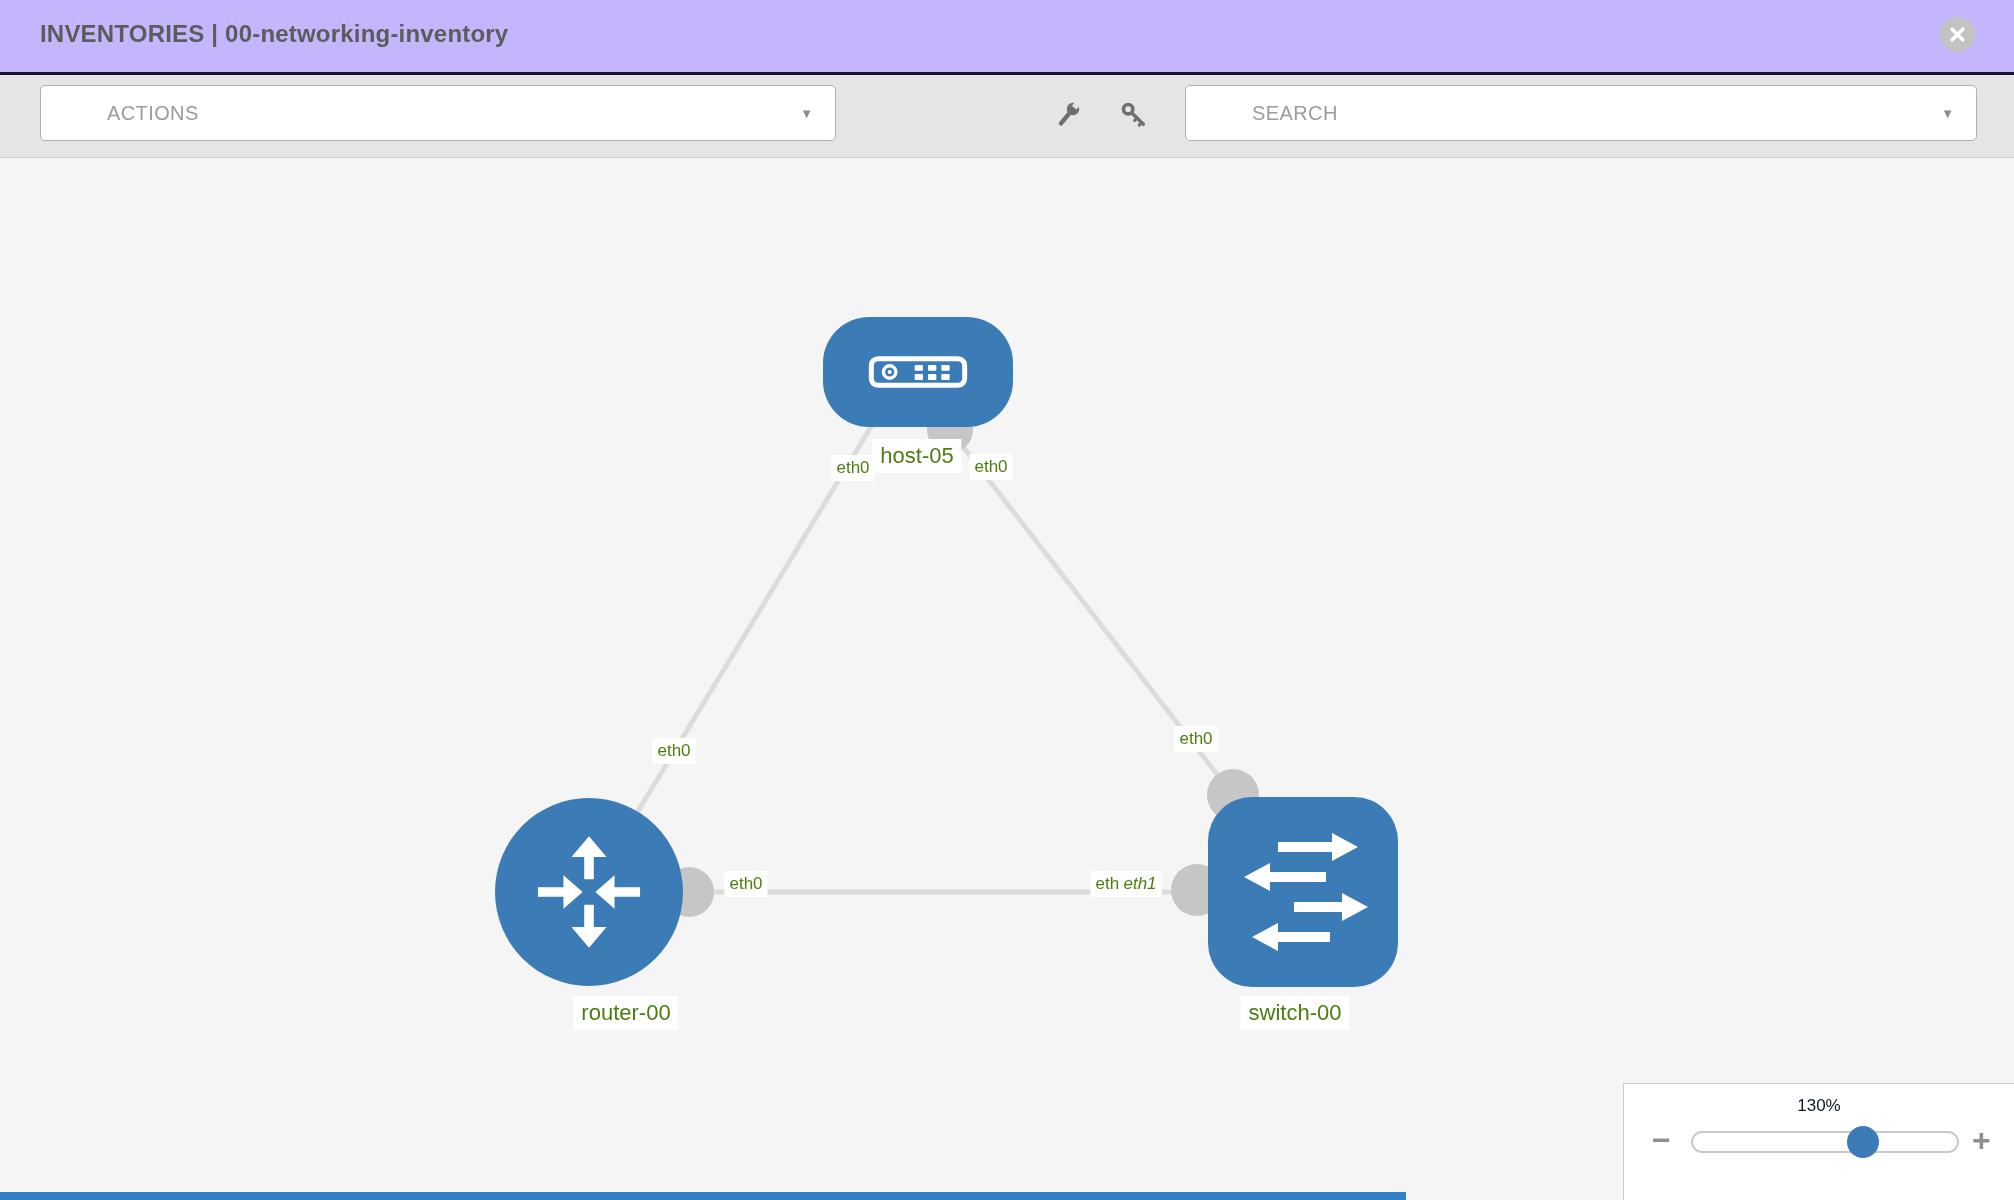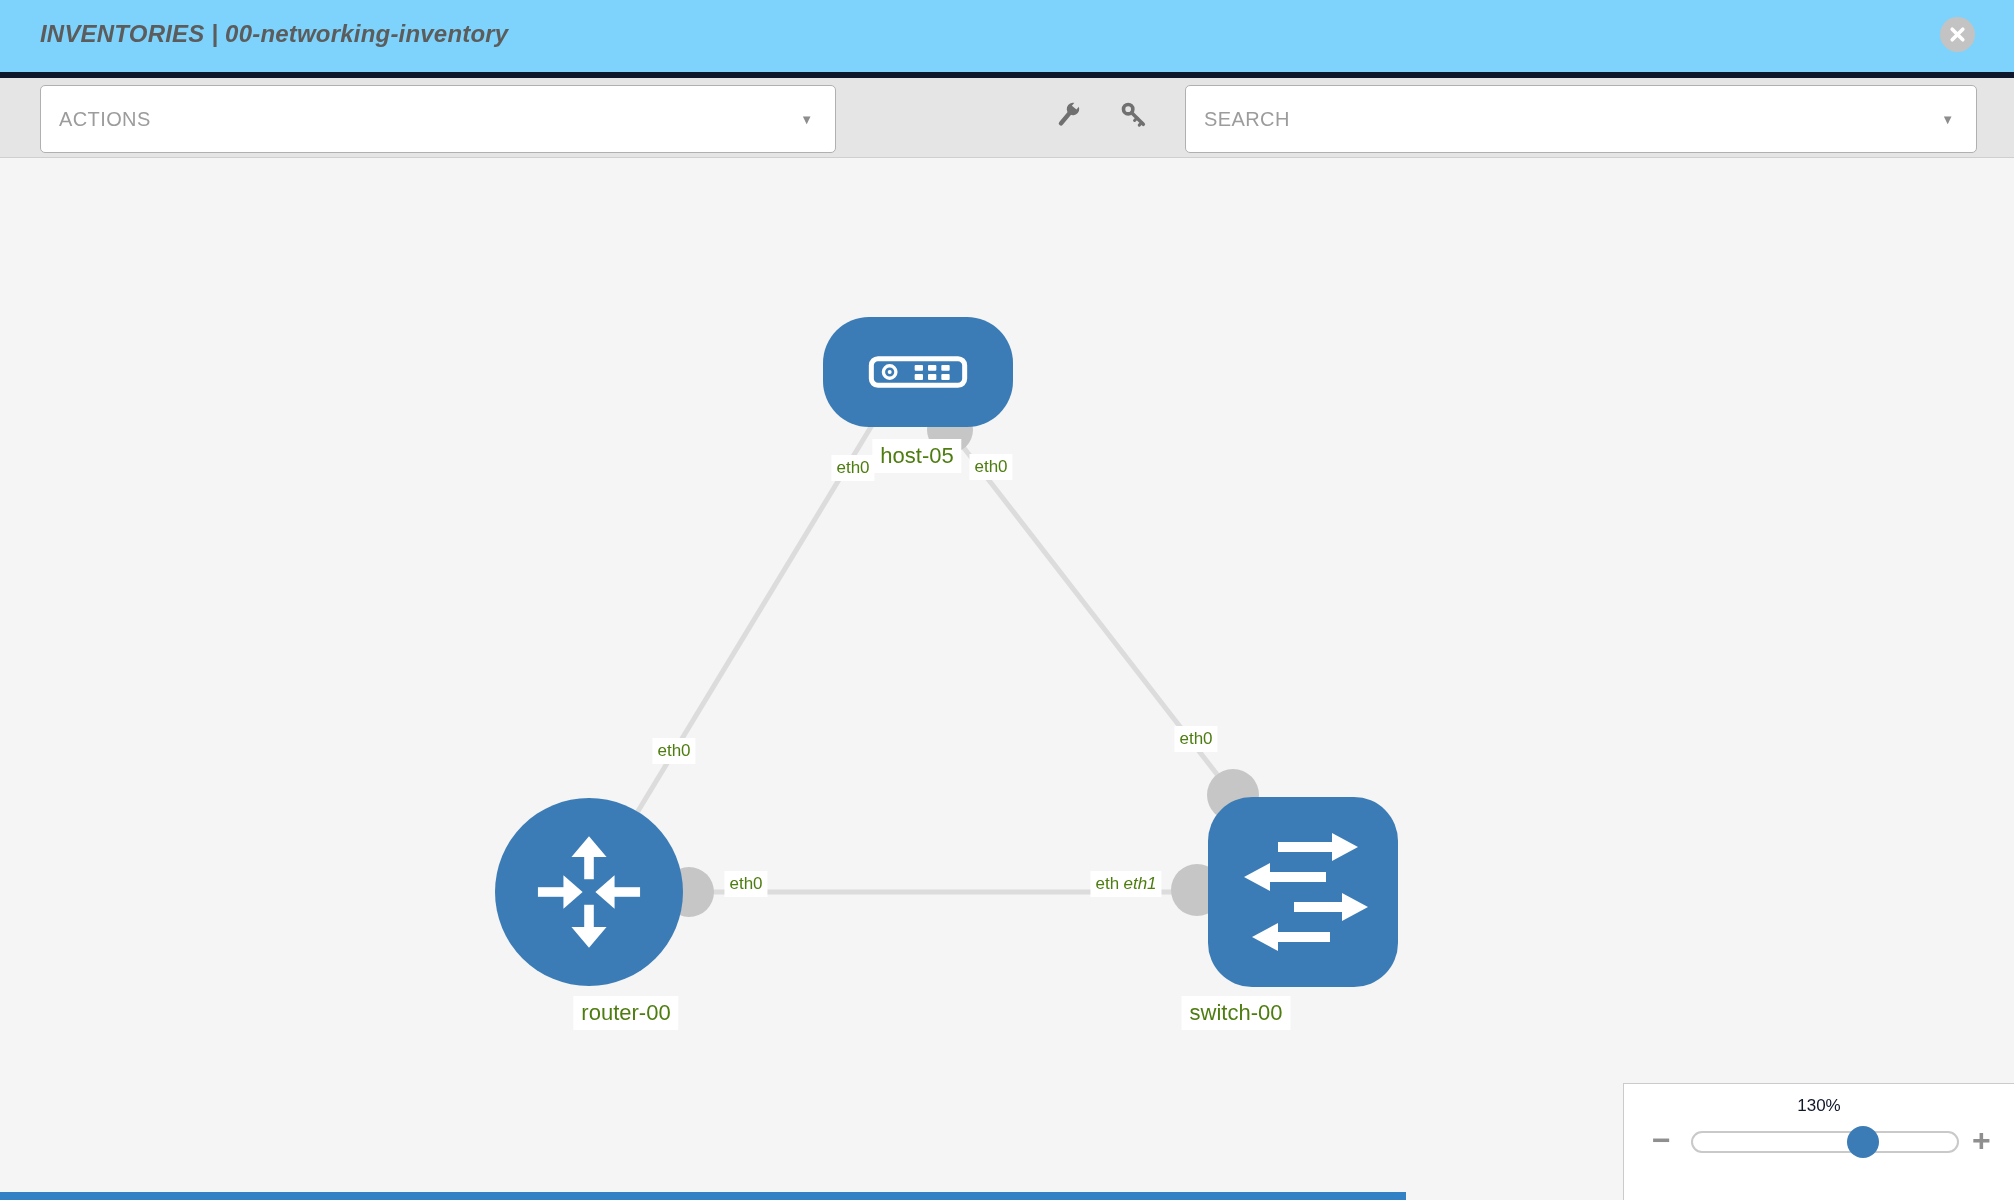--- a/index.html
+++ b/index.html
@@ -2,39 +2,39 @@
 <html><head>
 <meta charset="utf-8">
 <style>
   html,body{margin:0;padding:0;background:#ffffff;}
   .app{
     position:relative;width:2014px;height:1200px;overflow:hidden;
     font-family:"Liberation Sans","DejaVu Sans",sans-serif;background:#f4f5f4;
   }
   
   .header{
-    position:absolute;left:0;top:0;width:2014px;height:72px;background:#7dd3fc;
-    border-bottom:6px solid #0f172a;z-index:10;font-style:italic;
+    position:absolute;left:0;top:0;width:2014px;height:72px;background:#c4b5fd;
+    border-bottom:3px solid #0f172a;z-index:10;
   }
   .header-title{
     position:absolute;left:40px;top:20px;font-size:24px;font-weight:700;color:#5c5c5c;
     letter-spacing:0.2px;
   }
   .close-btn{
     position:absolute;left:1940px;top:17px;width:35px;height:35px;border-radius:50%;
     background:#c3c3c3;display:flex;align-items:center;justify-content:center;cursor:pointer;
   }
   
   .toolbar{
     position:absolute;left:0;top:73px;width:2014px;height:84px;background:#e5e5e5;
     border-bottom:1px solid #cfcfcf;z-index:10;
   }
   .select-box{
-    position:absolute;top:12px;height:68px;background:#ffffff;border:1px solid #b0b0b0;
-    border-radius:5px;box-sizing:border-box;display:flex;align-items:center;cursor:pointer;
+    position:absolute;top:12px;height:56px;background:#ffffff;border:1px solid #b0b0b0;
+    border-radius:5px;box-sizing:border-box;display:flex;align-items:center;cursor:pointer;padding-left:48px;
   }
   .select-box .sel-label{
     padding-left:18px;font-size:20px;color:#9c9c9c;letter-spacing:0.4px;flex:1;
   }
   .select-box .caret{
     font-size:13px;color:#8d8d8d;padding-right:22px;
   }
   .actions-box{left:40px;width:796px;}
   .search-box{left:1185px;width:792px;justify-content:flex-end;}
   .tool-icon{
@@ -54,21 +54,21 @@
   .node-router{left:495px;top:798px;width:188px;height:188px;border-radius:50%;}
   .node-switch{left:1208px;top:797px;width:190px;height:190px;border-radius:44px;}
   .graph-label{
     position:absolute;transform:translate(-50%,-50%);background:#ffffff;color:#4d7c0f;
     white-space:nowrap;z-index:3;
   }
   .node-label{font-size:22px;padding:4px 8px;z-index:4;}
   .iface-label{font-size:17px;padding:3px 5px;}
   .lbl-host{left:917px;top:456px;}
   .lbl-router{left:590px;top:1013px;margin-left:36px;}
-  .lbl-switch{left:1236px;top:1013px;text-align:center;}
+  .lbl-switch{left:1295px;top:1013px;text-align:center;}
   .if-host-left{left:853px;top:468px;}
   .if-host-right{left:991px;top:467px;}
   .if-router-top{left:674px;top:751px;}
   .if-switch-top{left:1196px;top:739px;}
   .if-router-right{left:746px;top:884px;}
   .if-switch-back{left:1112px;top:884px;z-index:3;}
   .if-switch-front{left:1140px;top:884px;z-index:4;font-style:italic;}
   
   .zoom-panel{
     position:absolute;left:1623px;top:1083px;width:392px;height:118px;background:#ffffff;

